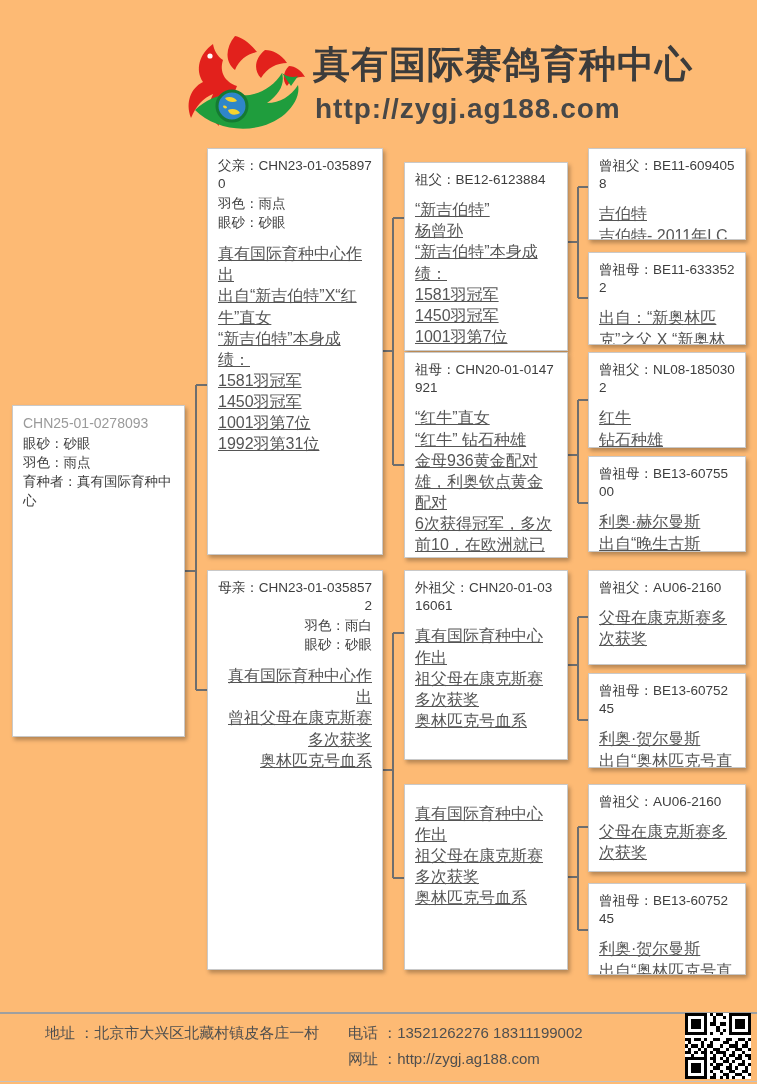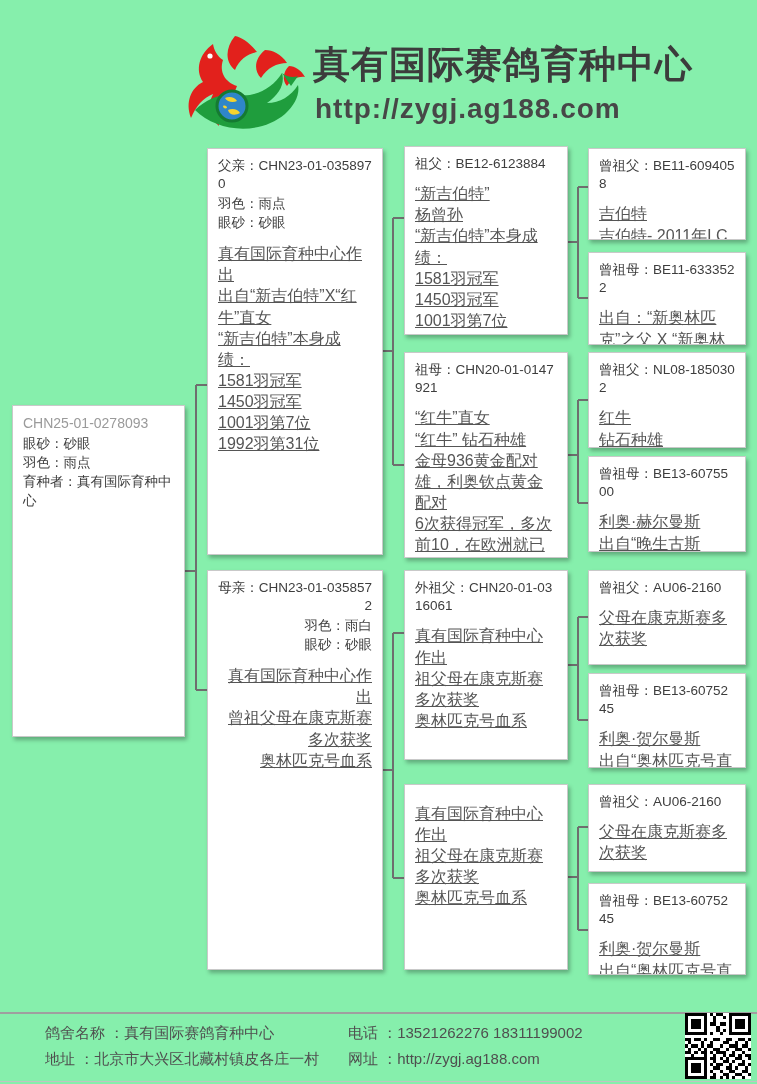--- a/index.html
+++ b/index.html
@@ -1,19 +1,19 @@
 <!DOCTYPE html>
 <html><head>
 <meta charset="utf-8">
 <style>
   html,body{margin:0;padding:0;background:#f5f5f5;}
   *{box-sizing:border-box;}
   body{font-family:"Liberation Sans","DejaVu Sans",sans-serif;}
   .page{
-    position:relative;width:757px;height:1084px;background:#86efac;
+    position:relative;width:757px;height:1084px;background:#fdba74;
     margin:0 auto;overflow:hidden;
   }
   
   .logo{position:absolute;left:183px;top:30px;width:128px;height:108px;}
   .site-title{
     position:absolute;left:313px;top:40px;width:440px;
     font-size:37px;font-weight:bold;color:#3c3c3c;letter-spacing:1px;white-space:nowrap;
   }
   .site-url{
     position:absolute;left:315px;top:93px;width:440px;
@@ -34,21 +34,21 @@
     font-size:13.5px;color:#3d3d3d;line-height:1.4;white-space:pre-line;
   }
   .box-desc{
     margin-top:10px;font-size:16px;color:#555555;line-height:1.32;
     white-space:pre-line;word-break:break-all;text-decoration:underline;
   }
   
   .b-subject{left:12px;top:405px;width:173px;height:332px;}
   .b-father {left:207px;top:148px;width:176px;height:407px;}
   .b-mother {left:207px;top:570px;width:176px;height:400px;text-align:right;}
-  .b-gf  {left:404px;top:146px;width:164px;height:189px;}
+  .b-gf  {left:404px;top:162px;width:164px;height:189px;}
   .b-gm  {left:404px;top:352px;width:164px;height:206px;}
   .b-mgf {left:404px;top:570px;width:164px;height:190px;}
   .b-mgm {left:404px;top:784px;width:164px;height:186px;}
   .b-ggf1{left:588px;top:148px;width:158px;height:92px;}
   .b-ggm1{left:588px;top:252px;width:158px;height:93px;}
   .b-ggf2{left:588px;top:352px;width:158px;height:96px;}
   .b-ggm2{left:588px;top:456px;width:158px;height:96px;}
   .b-ggf3{left:588px;top:570px;width:158px;height:95px;}
   .b-ggm3{left:588px;top:673px;width:158px;height:95px;}
   .b-ggf4{left:588px;top:784px;width:158px;height:88px;}
@@ -221,21 +221,20 @@
     <div class="box-desc">父母在康克斯赛多次获奖</div>
   </div>
   <div class="box b-ggm4">
     <div class="box-title">曾祖母：BE13-6075245</div>
     <div class="box-desc">利奥·贺尔曼斯
 出自“奥林匹克号直孙”x“斗士直女”</div>
   </div>
 
   <div class="footer-rule"></div>
   <div class="footer-left">
-    <div>鸽舍名称 ：真有国际赛鸽育种中心</div>
     <div>地址 ：北京市大兴区北藏村镇皮各庄一村</div>
   </div>
   <div class="footer-right">
     <div>电话 ：13521262276  18311199002</div>
     <div>网址 ：http://zygj.ag188.com</div>
   </div>
   <svg class="qr" viewBox="0 0 21 21" aria-hidden="true" shape-rendering="crispEdges">
     <rect x="0" y="0" width="21" height="21" fill="#ffffff"></rect>
     <g fill="#000000">
 

